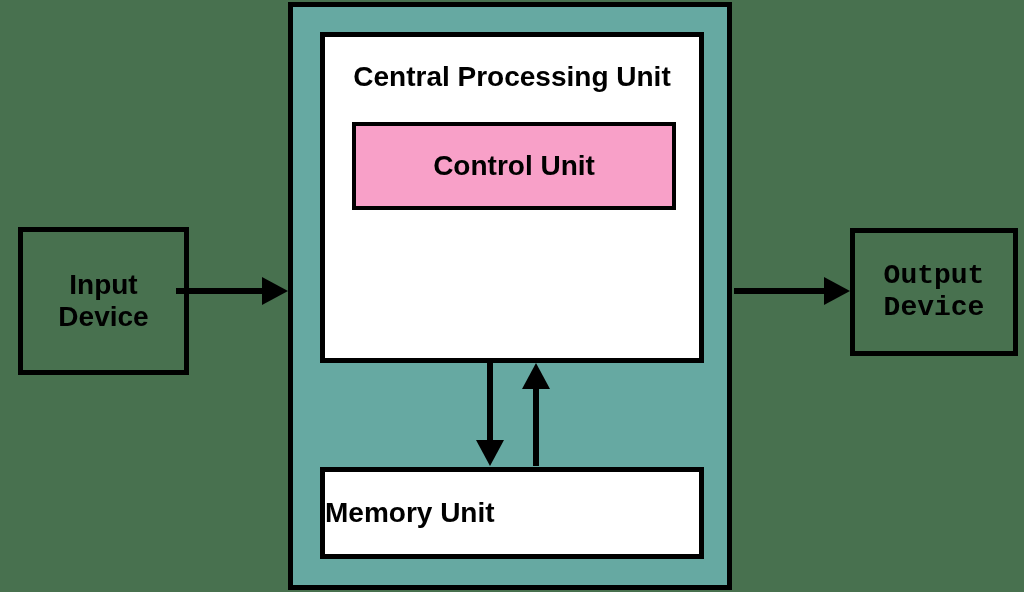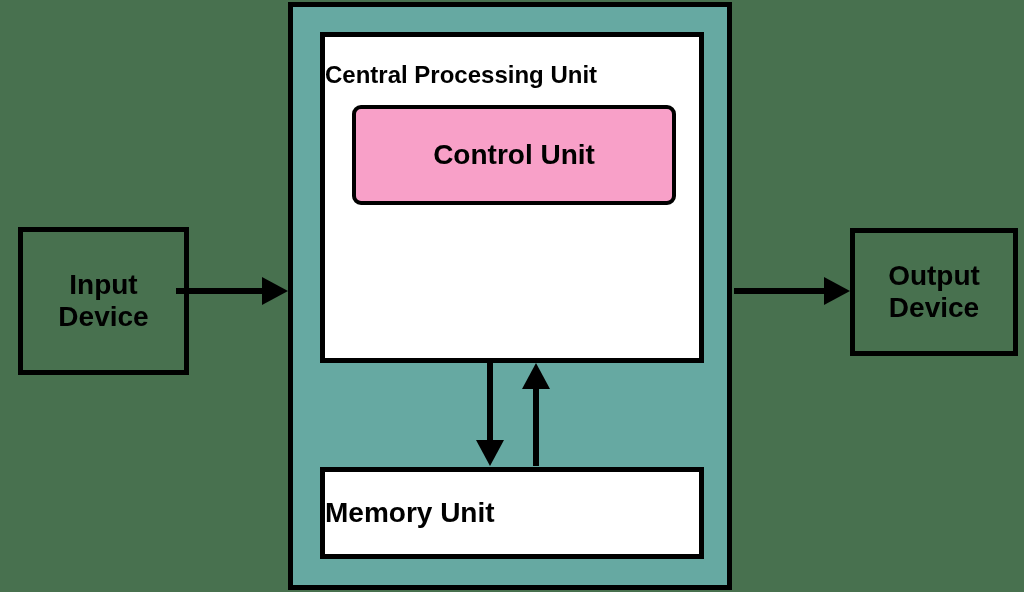--- a/index.html
+++ b/index.html
@@ -24,51 +24,51 @@
   }
   .io-box {
     position: absolute;
     border: 5px solid var(--line-black, #000);
     background: transparent;
     display: flex;
     align-items: center;
     justify-content: center;
   }
   .io-box.input  { left: 18px;   top: 227px; width: 171px; height: 148px; }
-  .io-box.output { left: 850px; top: 228px; width: 168px; height: 128px; }
+  .io-box.output { left: 850px; top: 228px; width: 168px; height: 128px; font-family: Liberation Mono, monospace; }
   .teal-container {
     position: absolute;
     left: 288px; top: 2px;
     width: 444px; height: 588px;
     background: var(--container-teal, #66A9A2);
     border: 5px solid var(--line-black, #000);
   }
   .cpu-box {
     position: absolute;
     left: 27px; top: 25px;
     width: 384px; height: 331px;
     background: var(--box-white, #fff);
     border: 5px solid var(--line-black, #000);
   }
   .cpu-title {
     margin-top: 24px;
     font-weight: bold;
-    font-size: 24px;
-    text-align: left;
+    font-size: 28px;
+    text-align: center;
     color: var(--line-black, #000);
   }
   .pink-box {
     position: absolute;
     background: var(--unit-pink, #F8A0C8);
     border: 4px solid var(--line-black, #000);
     display: flex;
     align-items: center;
     justify-content: center;
   }
-  .pink-box.control { left: 27px; top: 68px;  width: 324px; height: 100px; border-radius: 9px; }
+  .pink-box.control { left: 27px; top: 85px;  width: 324px; height: 88px; }
   .pink-box.alu     { left: 25px; top: 206px; width: 328px; height: 88px; }
   .memory-box {
     position: absolute;
     left: 27px; top: 460px;
     width: 384px; height: 92px;
     background: var(--box-white, #fff);
     border: 5px solid var(--line-black, #000);
     display: flex;
     align-items: center;
     justify-content: flex-start;

